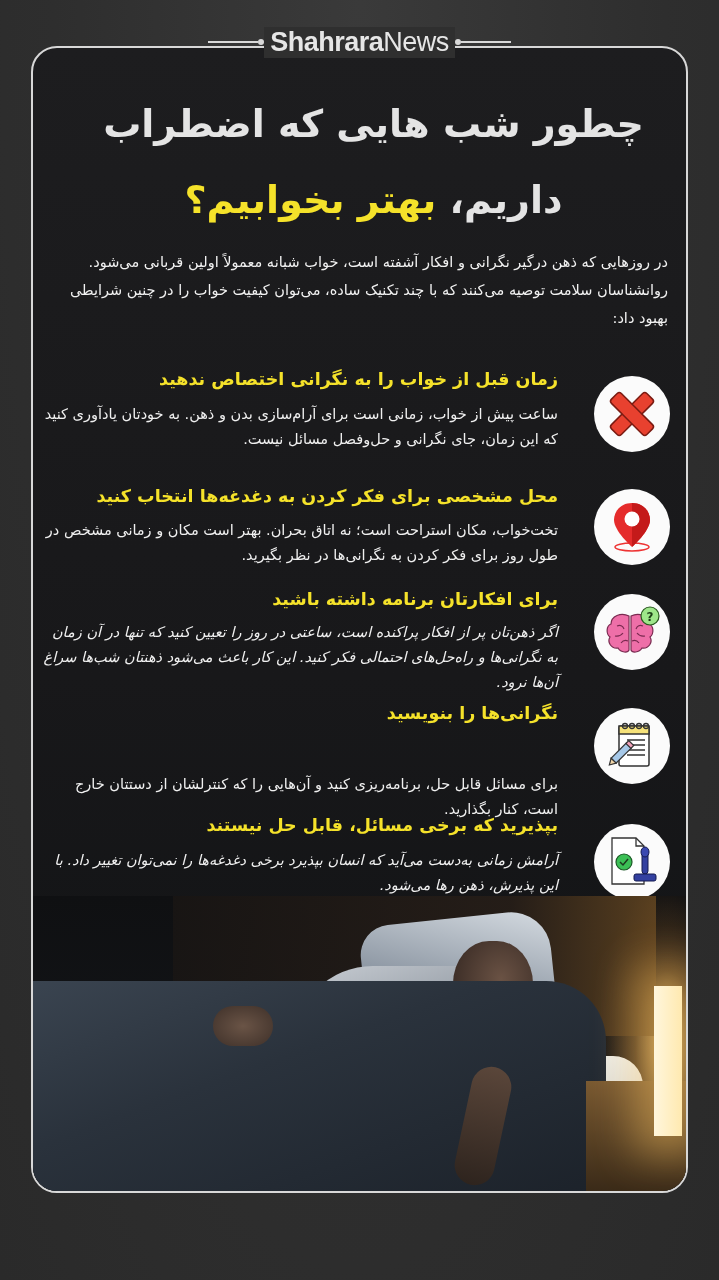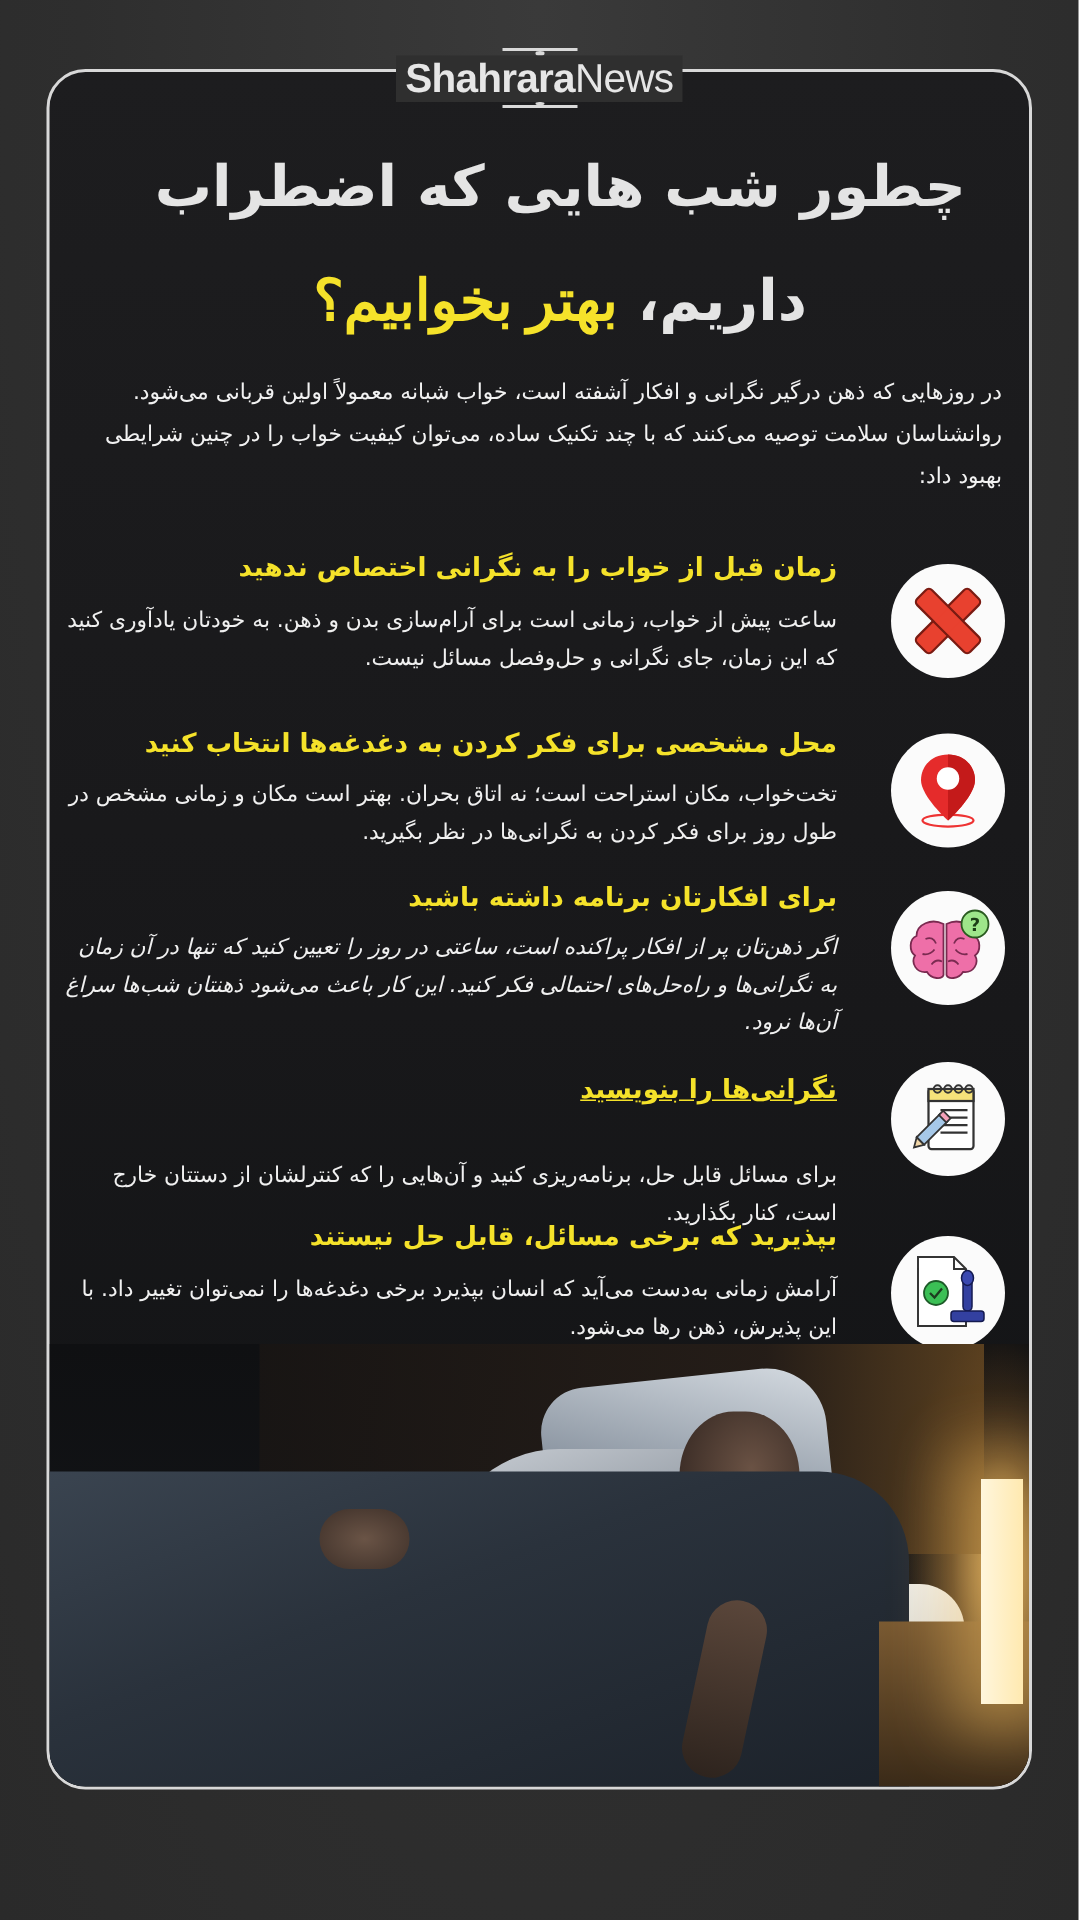--- a/index.html
+++ b/index.html
@@ -3,22 +3,22 @@
 <meta charset="utf-8">
 <style>
   html, body { margin:0; padding:0; }
   body {
     width:719px; height:1280px; overflow:hidden;
     background: radial-gradient(ellipse at 50% 0%, #3a3a3a 0%, #2e2e2e 60%, #2a2a2a 100%);
     font-family: "DejaVu Sans", sans-serif;
     position:relative;
   }
   .brand {
-    position:absolute; top:32px; left:0; width:719px; height:40px;
-    display:flex; align-items:center; justify-content:center; z-index:3;flex-direction:column;
+    position:absolute; top:22px; left:0; width:719px; height:40px;
+    display:flex; align-items:center; justify-content:center; z-index:3;
   }
   .brand .line { height:2px; background:#d9d9d9; flex:0 0 auto; }
   .brand .line.l { width:50px; }
   .brand .line.r { width:50px; }
   .brand .dot { width:6px; height:6px; border-radius:50%; background:#d9d9d9; }
   .brand .logo {
     background:#2f2f2f; padding:0 6px;
     font-family: "Liberation Sans", sans-serif; font-size:27px; color:#e6e6e6; letter-spacing:-0.5px;
   }
   .brand .logo b { font-weight:700; }
@@ -28,21 +28,21 @@
     position:absolute; left:31px; top:46px; width:657px; height:1147px;
     border:2px solid #d8d8d8; border-radius:26px; overflow:hidden;
     background: linear-gradient(180deg, #1d1d1f 0%, #18181a 55%, #101214 100%);
     box-sizing:border-box;
   }
   .title {
     direction:rtl; text-align:center; position:absolute; top:38px; left:0; right:0;
     font-family:"DejaVu Sans", sans-serif; font-weight:700; color:#e4e4e4;
     font-size:38px; line-height:76px;padding-left:28px;
   }
-  .title .hl { color:#f5e22a;font-family:Liberation Serif, serif; }
+  .title .hl { color:#f5e22a; }
   .intro {
     position:absolute; top:200px; left:14px; right:18px;
     direction:rtl; text-align:right; color:#f2f2f2;
     font-size:14.5px; line-height:28px;
   }
   .tip {
     position:absolute; left:10px; right:10px; direction:rtl;
   }
   .tip .icon {
     position:absolute; right:6px; width:76px; height:76px; border-radius:50%;
@@ -186,38 +186,38 @@
         <line x1="20" y1="25" x2="38" y2="25" stroke="#333" stroke-width="1.5"></line>
         <line x1="20" y1="30" x2="38" y2="30" stroke="#333" stroke-width="1.5"></line>
         <line x1="20" y1="35" x2="38" y2="35" stroke="#333" stroke-width="1.5"></line>
         <g transform="rotate(45 14 34)">
           <rect x="10" y="22" width="7" height="22" fill="#a6c8e8" stroke="#333" stroke-width="1.2"></rect>
           <rect x="10" y="19" width="7" height="4" fill="#f2a0b8" stroke="#333" stroke-width="1.2"></rect>
           <path d="M10 44 L13.5 50 L17 44 Z" fill="#f1d6a8" stroke="#333" stroke-width="1.2"></path>
         </g>
       </svg>
     </div>
-    <div class="head" style="top:18px;text-decoration:underline;">نگرانی‌ها را بنویسید</div>
+    <div class="head" style="top:4px;">نگرانی‌ها را بنویسید</div>
     <div class="body" style="top:40px;margin-top:36px;">برای مسائل قابل حل، برنامه‌ریزی کنید و آن‌هایی را که کنترلشان از دستتان خارج است، کنار بگذارید.</div>
   </div>
 
   <div class="tip" style="top:758px;height:110px;">
     <div class="icon" style="top:18px;">
       <svg width="52" height="56" viewBox="0 0 52 56">
         <path d="M6 4 H30 L38 12 V50 H6 Z" fill="#fff" stroke="#333" stroke-width="1.3"></path>
         <path d="M30 4 V12 H38" fill="none" stroke="#333" stroke-width="1.3"></path>
         <circle cx="18" cy="28" r="8" fill="#3bbf55" stroke="#1d5a28" stroke-width="1.2"></circle>
         <path d="M14 28 l3 3 l5 -6" fill="none" stroke="#1d3a1f" stroke-width="1.5"></path>
         <rect x="36" y="18" width="6" height="22" rx="3" fill="#3340a0" stroke="#141a50" stroke-width="1"></rect>
         <ellipse cx="39" cy="18" rx="4" ry="5" fill="#3a48b0" stroke="#141a50" stroke-width="1"></ellipse>
         <rect x="28" y="40" width="22" height="7" rx="2" fill="#3340a0" stroke="#141a50" stroke-width="1"></rect>
       </svg>
     </div>
     <div class="head" style="top:6px;">بپذیرید که برخی مسائل، قابل حل نیستند</div>
-    <div class="body" style="top:42px;">آرامش زمانی به‌دست می‌آید که انسان بپذیرد برخی دغدغه‌ها را نمی‌توان تغییر داد. با این پذیرش، ذهن رها می‌شود.</div>
+    <div class="body" style="top:42px;font-style:italic;">آرامش زمانی به‌دست می‌آید که انسان بپذیرد برخی دغدغه‌ها را نمی‌توان تغییر داد. با این پذیرش، ذهن رها می‌شود.</div>
   </div>
 
   <div class="photo">
     <div class="headboard"></div>
     <div class="pillow"></div>
     <div class="person"></div>
     <div class="face"></div>
     <div class="pillow2"></div>
     <div class="sheet"></div>
     <div class="hand"></div>

